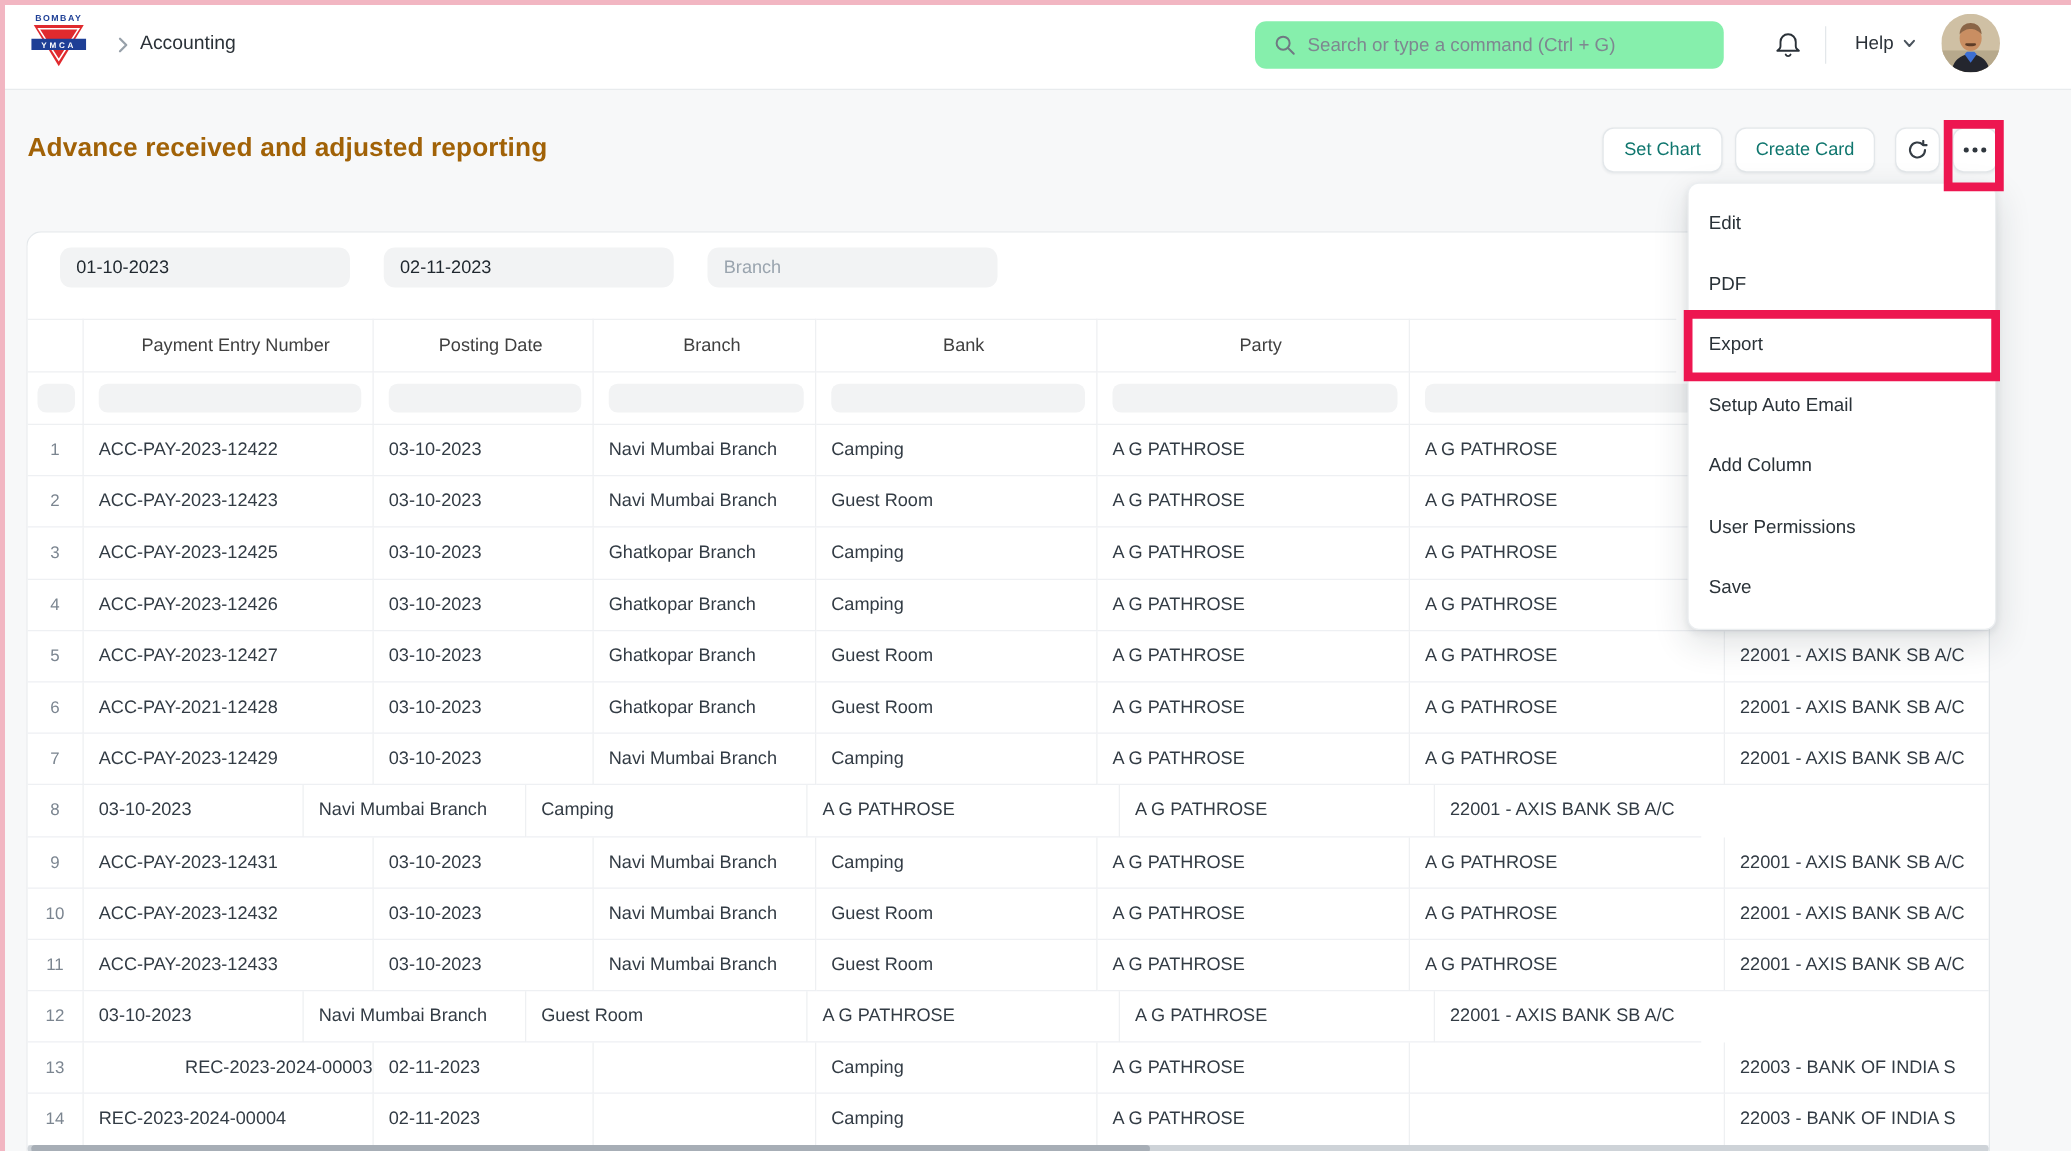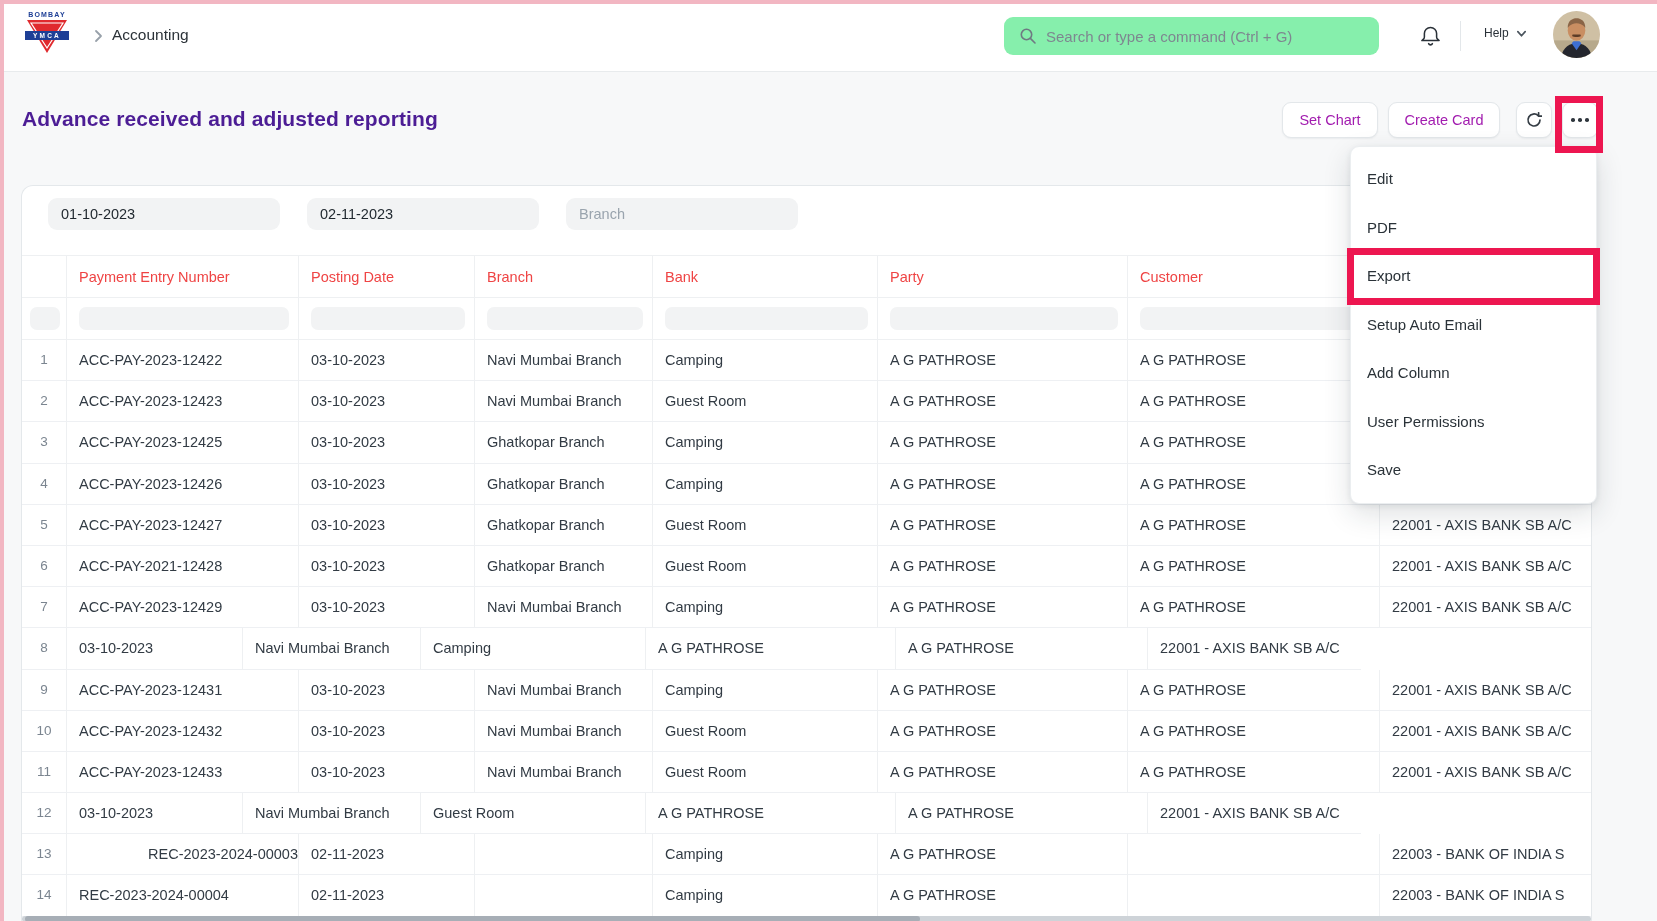--- a/index.html
+++ b/index.html
@@ -19,28 +19,28 @@
   .breadcrumb { position:absolute; left:112px; top:26px; font-size:15.5px; color:#2b3238; }
   .searchbox { position:absolute; left:1004px; top:17px; width:375px; height:38px;
     background:#86efac; border:none; border-radius:9px; }
   .searchbox input { position:absolute; left:42px; top:0; width:320px; height:38px; border:none;
     background:transparent; outline:none; font-size:15px; color:#3a434c;
     font-family:"Liberation Sans",sans-serif; }
   .searchbox input::placeholder { color:#7e8790; opacity:1; }
   .search-icon { position:absolute; left:15px; top:10px; width:18px; height:18px; color:#6f7982; }
   .bell { position:absolute; left:1420px; top:25px; width:21px; height:23px; color:#2a3138; cursor:pointer; }
   .nav-divider { position:absolute; left:1460px; top:21px; width:1px; height:30px; background:#e3e7ea; }
-  .help { position:absolute; left:1484px; top:26px; font-size:12px; color:#2a3138; cursor:pointer; display:flex; align-items:center; gap:7px; }
+  .help { position:absolute; left:1484px; top:26px; font-size:15px; color:#2a3138; cursor:pointer; display:flex; align-items:center; gap:7px; }
   .help svg { width:11px; height:11px; color:#4a545d; }
   .avatar { position:absolute; left:1553px; top:11px; width:47px; height:47px; border-radius:50%; overflow:hidden; cursor:pointer; }
 
   
-  .page-title { position:absolute; left:22px; top:107px; font-size:21px; font-weight:700; color:#4c1d95; letter-spacing:0.1px; }
+  .page-title { position:absolute; left:22px; top:107px; font-size:21px; font-weight:700; color:#a16207; letter-spacing:0.1px; }
   .btn { position:absolute; top:102px; height:36px; background:#fff; border:1px solid #e3e7ea;
-    border-radius:9px; font-size:14.5px; color:#a21caf; font-family:"Liberation Sans",sans-serif;
+    border-radius:9px; font-size:14.5px; color:#0f766e; font-family:"Liberation Sans",sans-serif;
     box-shadow:0 1px 2px rgba(25,39,52,0.06); cursor:pointer;
     display:flex; align-items:center; justify-content:center; }
   .btn-set-chart  { left:1282px; width:96px; }
   .btn-create-card{ left:1388px; width:112px; }
   .btn-refresh    { left:1516px; width:36px; }
   .btn-refresh svg{ width:16px; height:16px; color:#343c44; }
   .btn-more       { left:1562px; width:36px; }
   .dots { display:flex; gap:3.5px; }
   .dots i { width:3.5px; height:3.5px; border-radius:50%; background:#30373e; }
 
@@ -55,21 +55,21 @@
   .f-from   { left:26px; }
   .f-to     { left:285px; }
   .f-branch { left:544px; }
 
   
   .dtable { position:absolute; left:0; top:69px; width:1571px; }
   .trow { display:flex; width:1571px; }
   .cell { flex:none; border-right:1px solid #eef0f2; overflow:hidden; white-space:nowrap; }
   .cell:last-child { border-right:none; }
   .thead .cell { height:43px; line-height:43px; border-top:1px solid #eef0f2; border-bottom:1px solid #eef0f2;
-    font-size:14.5px; font-weight:500; color:#ef4444; padding-left:12px; }
+    font-size:14.5px; font-weight:500; color:#404040; padding-left:12px;text-align:center; }
   .tfilter .cell { height:42px; border-bottom:1px solid #eef0f2; position:relative; }
   .pill { position:absolute; top:9px; left:12px; right:9px; height:23px; background:#f2f3f4; border-radius:7px; cursor:text; }
   .pill-num { right:auto; width:30px; left:8px; }
   .tdata .cell { height:41.2px; line-height:40px; border-bottom:1px solid #eef0f3;
     font-size:14.5px; color:#323b44; padding-left:12px; }
   .tdata .c-num { padding-left:0; text-align:center; color:#7b8590; font-size:13.5px; }
 
   
   .hscroll-track { position:absolute; left:22px; top:916px; width:1569px; height:6px;
     border-radius:4px; background:#ced3d8; z-index:10; }
@@ -157,21 +157,20 @@
   <input class="filter-input f-to" value="02-11-2023" style="">
   <input class="filter-input f-branch" placeholder="Branch" style="">
   <div class="dtable" id="dtable">
       <div class="trow thead">
         <div class="cell" style="width: 45px;"></div>
         <div class="cell" style="width: 232px;">Payment Entry Number</div>
         <div class="cell" style="width: 176px;">Posting Date</div>
         <div class="cell" style="width: 178px;">Branch</div>
         <div class="cell" style="width: 225px;">Bank</div>
         <div class="cell" style="width: 250px;">Party</div>
-        <div class="cell" style="width: 252px;">Customer</div>
         <div class="cell" style="width: 213px;"></div>
       </div>
       <div class="trow tfilter">
         <div class="cell" style="width: 45px;">
           <div class="pill pill-num"></div>
         </div>
         <div class="cell" style="width: 232px;">
           <div class="pill"></div>
         </div>
         <div class="cell" style="width: 176px;">

